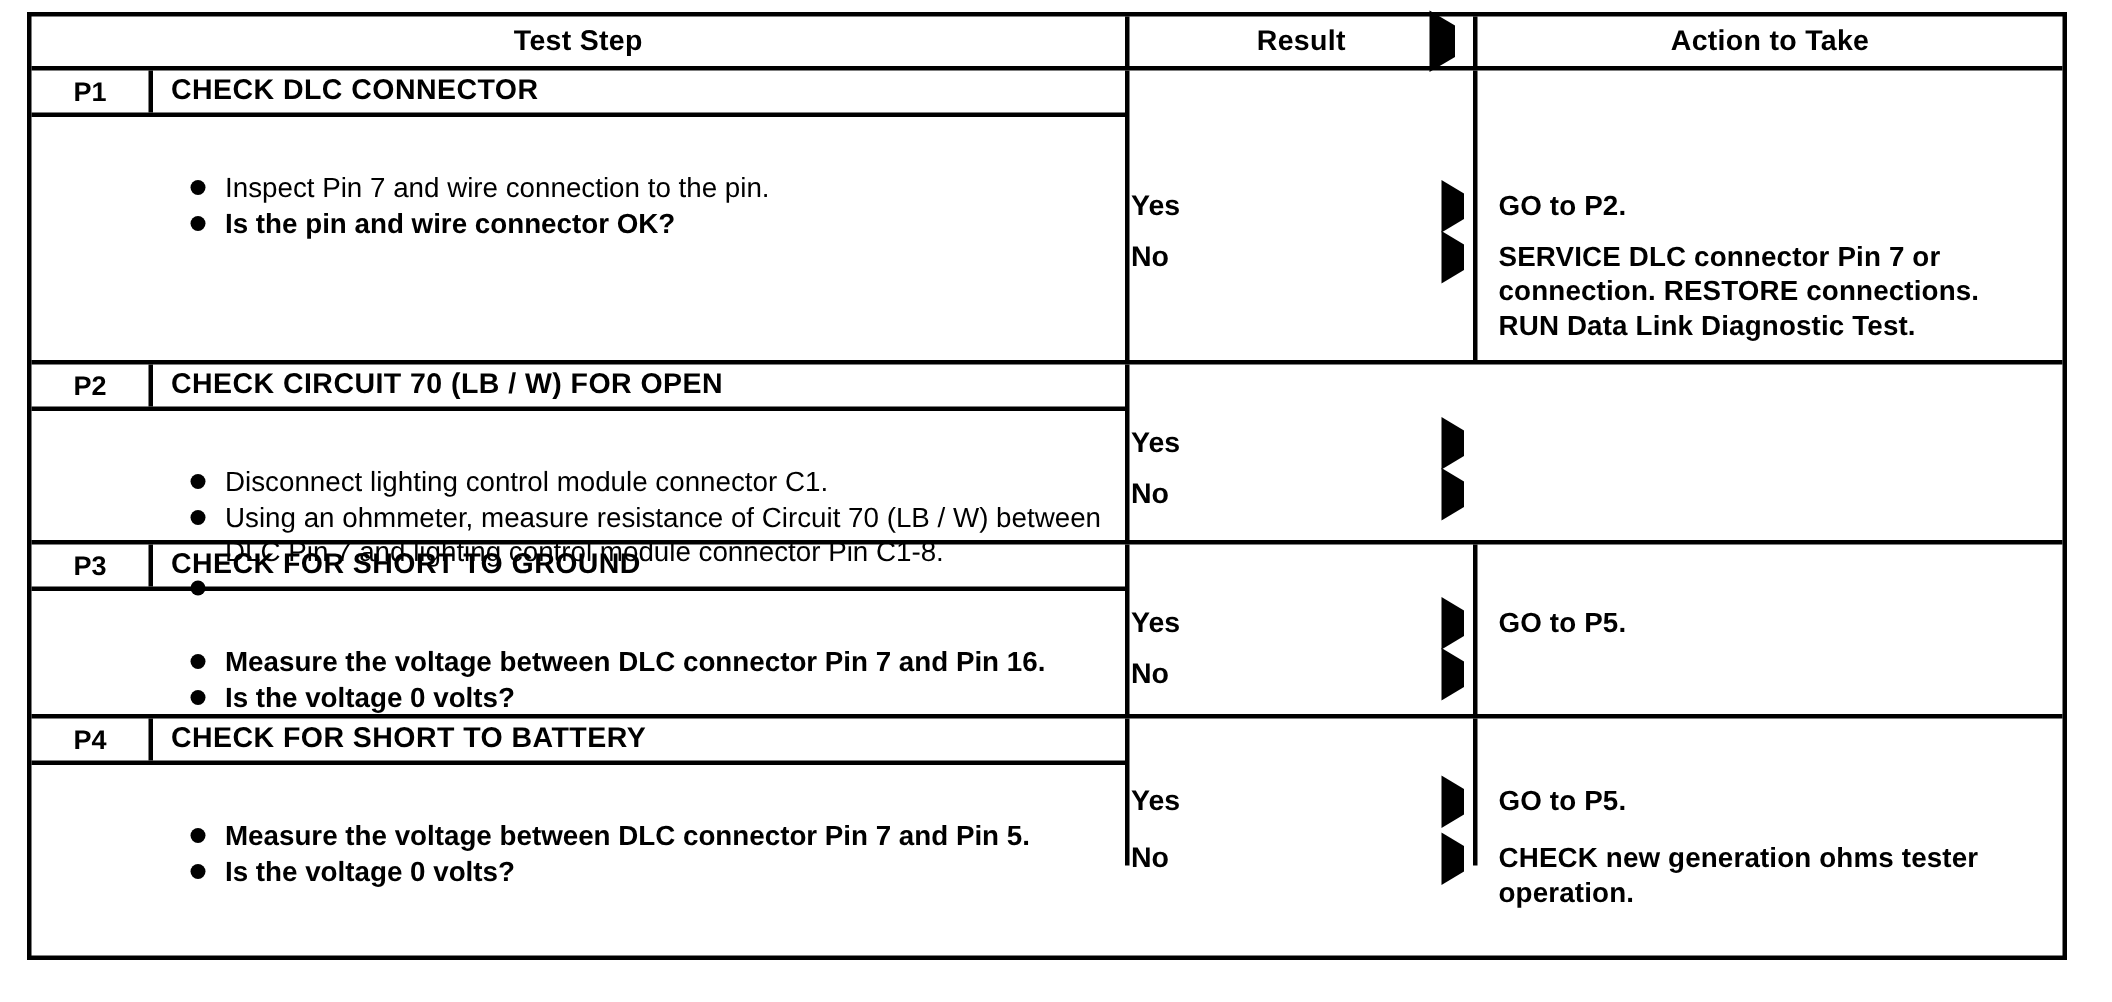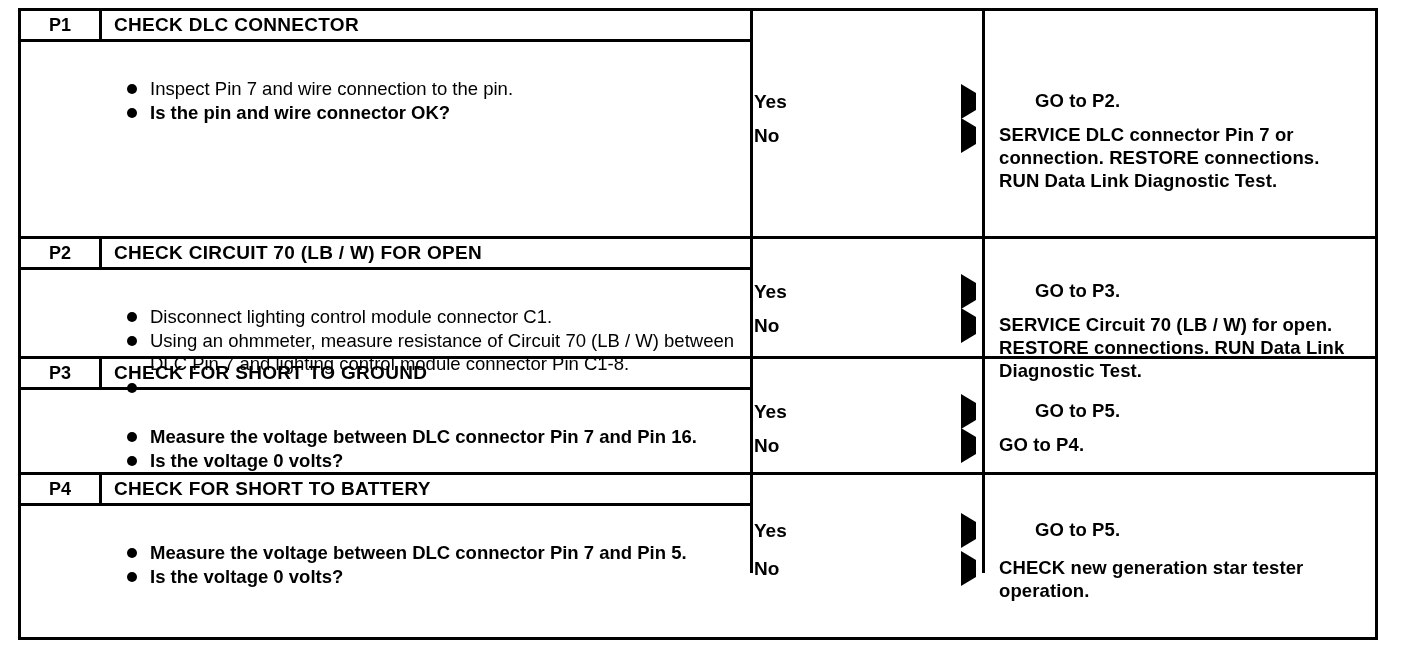--- a/index.html
+++ b/index.html
@@ -129,30 +129,42 @@
   .action-col{
     position:absolute;left:961px;right:0;top:0;bottom:0;
     border-left:3px solid #000;
     box-sizing:border-box;
     padding-left:14px;padding-right:10px;
   }
   .act-entry{
     font-size:18.5px;line-height:23px;font-weight:bold;
     letter-spacing:.1px;
   }
-  .act-entry.first{margin-bottom:0;margin-left:36px;}
+  .act-entry.first{margin-bottom:0;}
 </style>
 </head>
 <body>
 
 <div class="page">
   <div class="diag-table">
 
-
-    <div class="step-row" style="height:228px;">
+    <div class="hdr-row">
+      <div class="hdr-cell hdr-teststep">Test Step</div>
+      <div class="hdr-cell hdr-result">
+        <div class="hdr-result-inner">
+          <span>Result</span>
+          <span class="hdr-arrow">
+            <span class="tri"></span>
+          </span>
+        </div>
+      </div>
+      <div class="hdr-cell hdr-action">Action to Take</div>
+    </div>
+
+    <div class="step-row" style="height:196px;">
       <div class="left-block">
         <div class="sub-hdr">
           <div class="pnum">P1</div>
           <div class="ptitle">CHECK DLC CONNECTOR</div>
         </div>
         <div class="bullets">
           <div class="bullet-line">
             <span class="dot"></span>
             <span>Inspect Pin 7 and wire connection to the pin.</span>
           </div>
@@ -207,26 +219,20 @@
         <div class="res-entry">
           <span class="res-label">Yes</span>
           <span class="res-arrow"><span class="tri-sm"></span></span>
         </div>
         <div style="height:4px;"></div>
         <div class="res-entry">
           <span class="res-label">No</span>
           <span class="res-arrow"><span class="tri-sm"></span></span>
         </div>
       </div>
-      <div class="action-col">
-        <div style="height:40px;"></div>
-        <div class="act-entry first">GO to P3.</div>
-        <div style="height:11px;"></div>
-        <div class="act-entry">SERVICE Circuit 70 (LB / W) for open. RESTORE connections. RUN Data Link Diagnostic Test.</div>
-      </div>
     </div>
 
     <div class="step-row" style="height:116px;">
       <div class="left-block">
         <div class="sub-hdr">
           <div class="pnum">P3</div>
           <div class="ptitle">CHECK FOR SHORT TO GROUND</div>
         </div>
         <div class="bullets">
           <div class="bullet-line bold">
@@ -248,21 +254,20 @@
         <div style="height:4px;"></div>
         <div class="res-entry">
           <span class="res-label">No</span>
           <span class="res-arrow"><span class="tri-sm"></span></span>
         </div>
       </div>
       <div class="action-col">
         <div style="height:40px;"></div>
         <div class="act-entry first">GO to P5.</div>
         <div style="height:11px;"></div>
-        <div class="act-entry">GO to P4.</div>
       </div>
     </div>
 
     <div class="step-row last" style="height:98px;">
       <div class="left-block">
         <div class="sub-hdr">
           <div class="pnum">P4</div>
           <div class="ptitle">CHECK FOR SHORT TO BATTERY</div>
         </div>
         <div class="bullets">
@@ -285,18 +290,18 @@
         <div style="height:8px;"></div>
         <div class="res-entry">
           <span class="res-label">No</span>
           <span class="res-arrow"><span class="tri-sm"></span></span>
         </div>
       </div>
       <div class="action-col">
         <div style="height:43px;"></div>
         <div class="act-entry first">GO to P5.</div>
         <div style="height:15px;"></div>
-        <div class="act-entry">CHECK new generation star tester operation.</div>
+        <div class="act-entry">CHECK new generation ohms tester operation.</div>
       </div>
     </div>
 
   </div>
 </div>
 
 </body></html>

